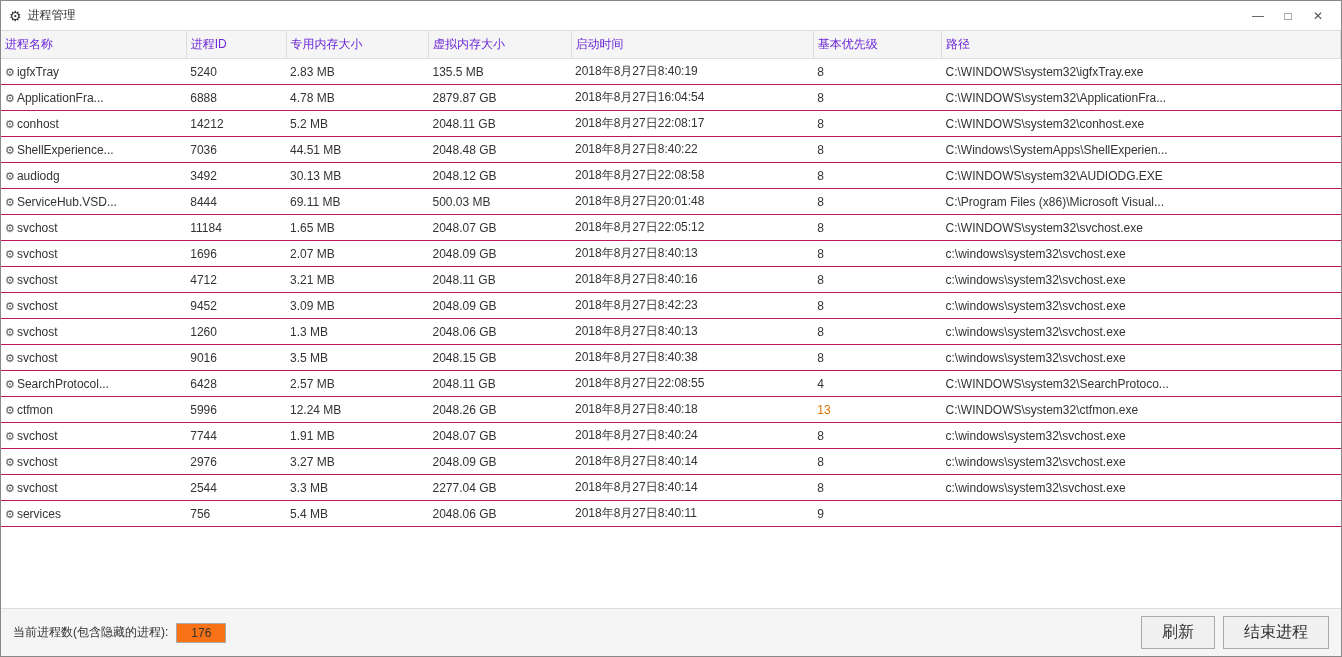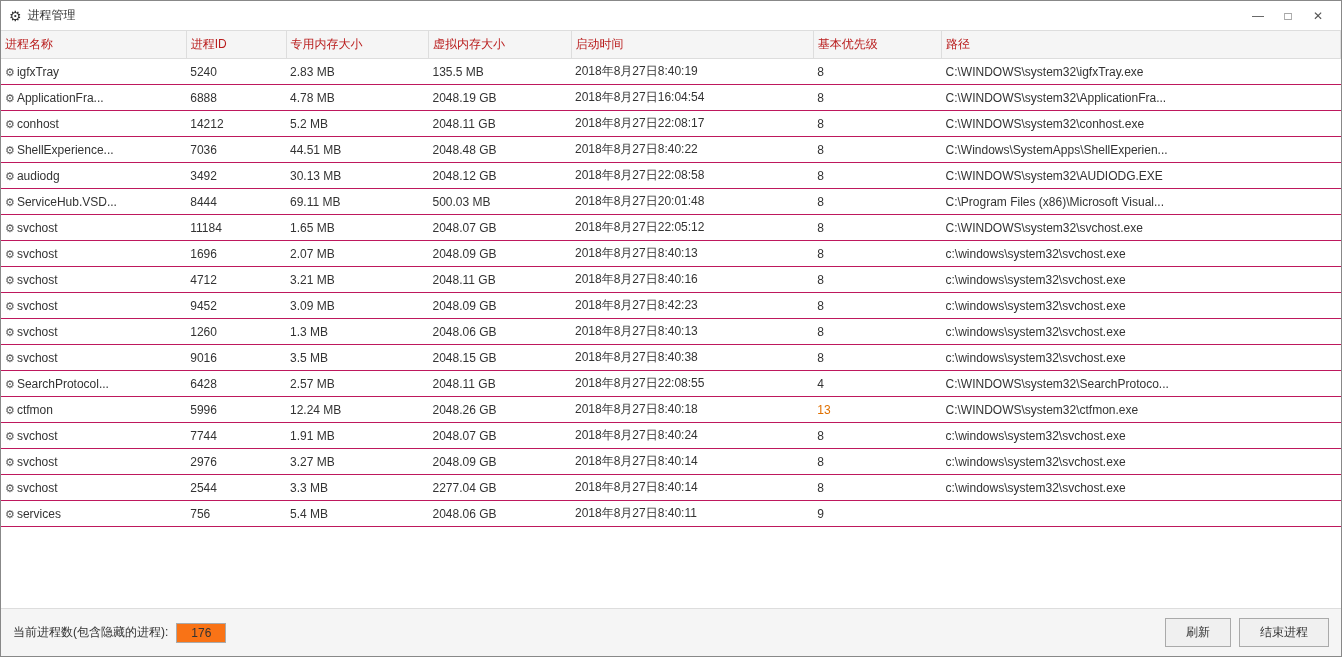--- a/index.html
+++ b/index.html
@@ -66,21 +66,21 @@
       table-layout: fixed;
     }
     thead tr {
       background: #f5f5f5;
       border-bottom: 1px solid #ddd;
     }
     thead th {
       text-align: left;
       padding: 5px 4px;
       font-weight: normal;
-      color: #b91c1c;
+      color: #6d28d9;
       font-size: 12px;
       border-right: 1px solid #ddd;
       white-space: nowrap;
       overflow: hidden;
     }
     tbody tr {
       border-bottom: 1px solid #be185d;
     }
     tbody td {
       padding: 4px 4px;
@@ -128,21 +128,21 @@
       text-align: center;
     }
     .footer-right {
       display: flex;
       gap: 8px;
     }
     .footer-btn {
       padding: 5px 20px;
       background: #f0f0f0;
       border: 1px solid #aaa;
-      font-size: 12px;
+      font-size: 16px;
       cursor: pointer;
       color: #333;
       font-family: "Microsoft YaHei", sans-serif;
     }
   </style>
 </head>
 <body>
 
 <div class="window">
 
@@ -187,21 +187,21 @@
             <td>2.83 MB</td>
             <td>135.5 MB</td>
             <td>2018年8月27日8:40:19</td>
             <td>8</td>
             <td>C:\WINDOWS\system32\igfxTray.exe</td>
           </tr>
           <tr>
             <td><span class="gear-icon">⚙</span>ApplicationFra...</td>
             <td>6888</td>
             <td>4.78 MB</td>
-            <td>2048.19 GB</td>
+            <td>2879.87 GB</td>
             <td>2018年8月27日16:04:54</td>
             <td>8</td>
             <td>C:\WINDOWS\system32\ApplicationFra...</td>
           </tr>
           <tr>
             <td><span class="gear-icon">⚙</span>conhost</td>
             <td>14212</td>
             <td>5.2 MB</td>
             <td>2048.11 GB</td>
             <td>2018年8月27日22:08:17</td>

